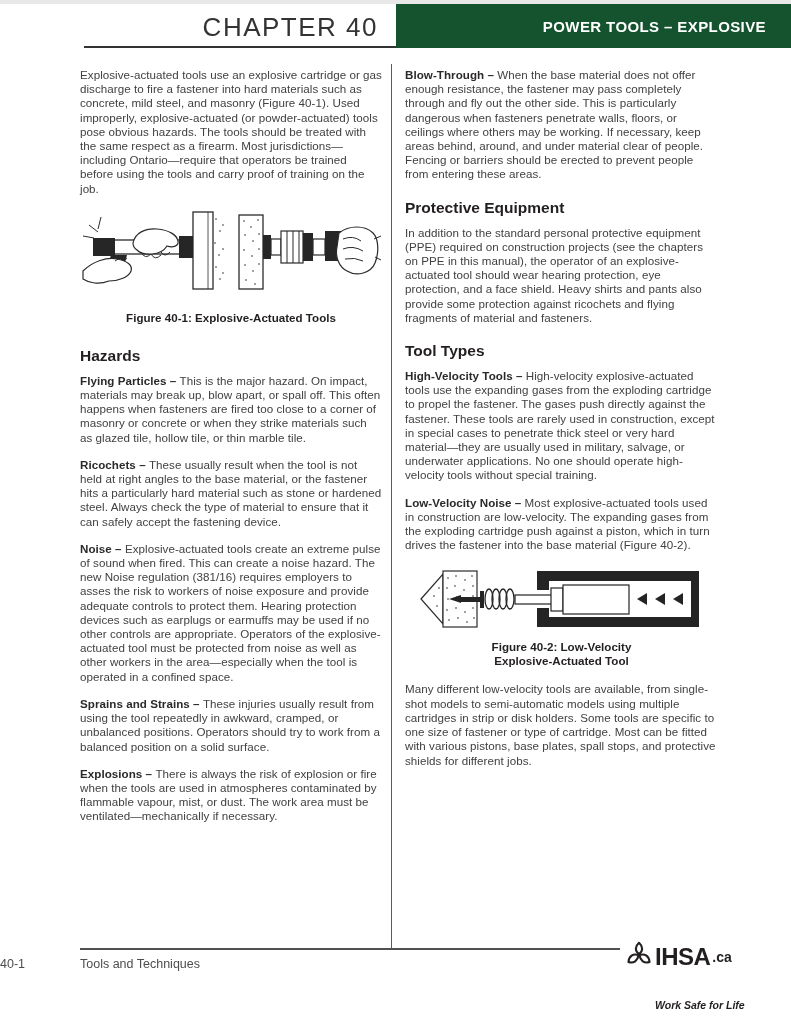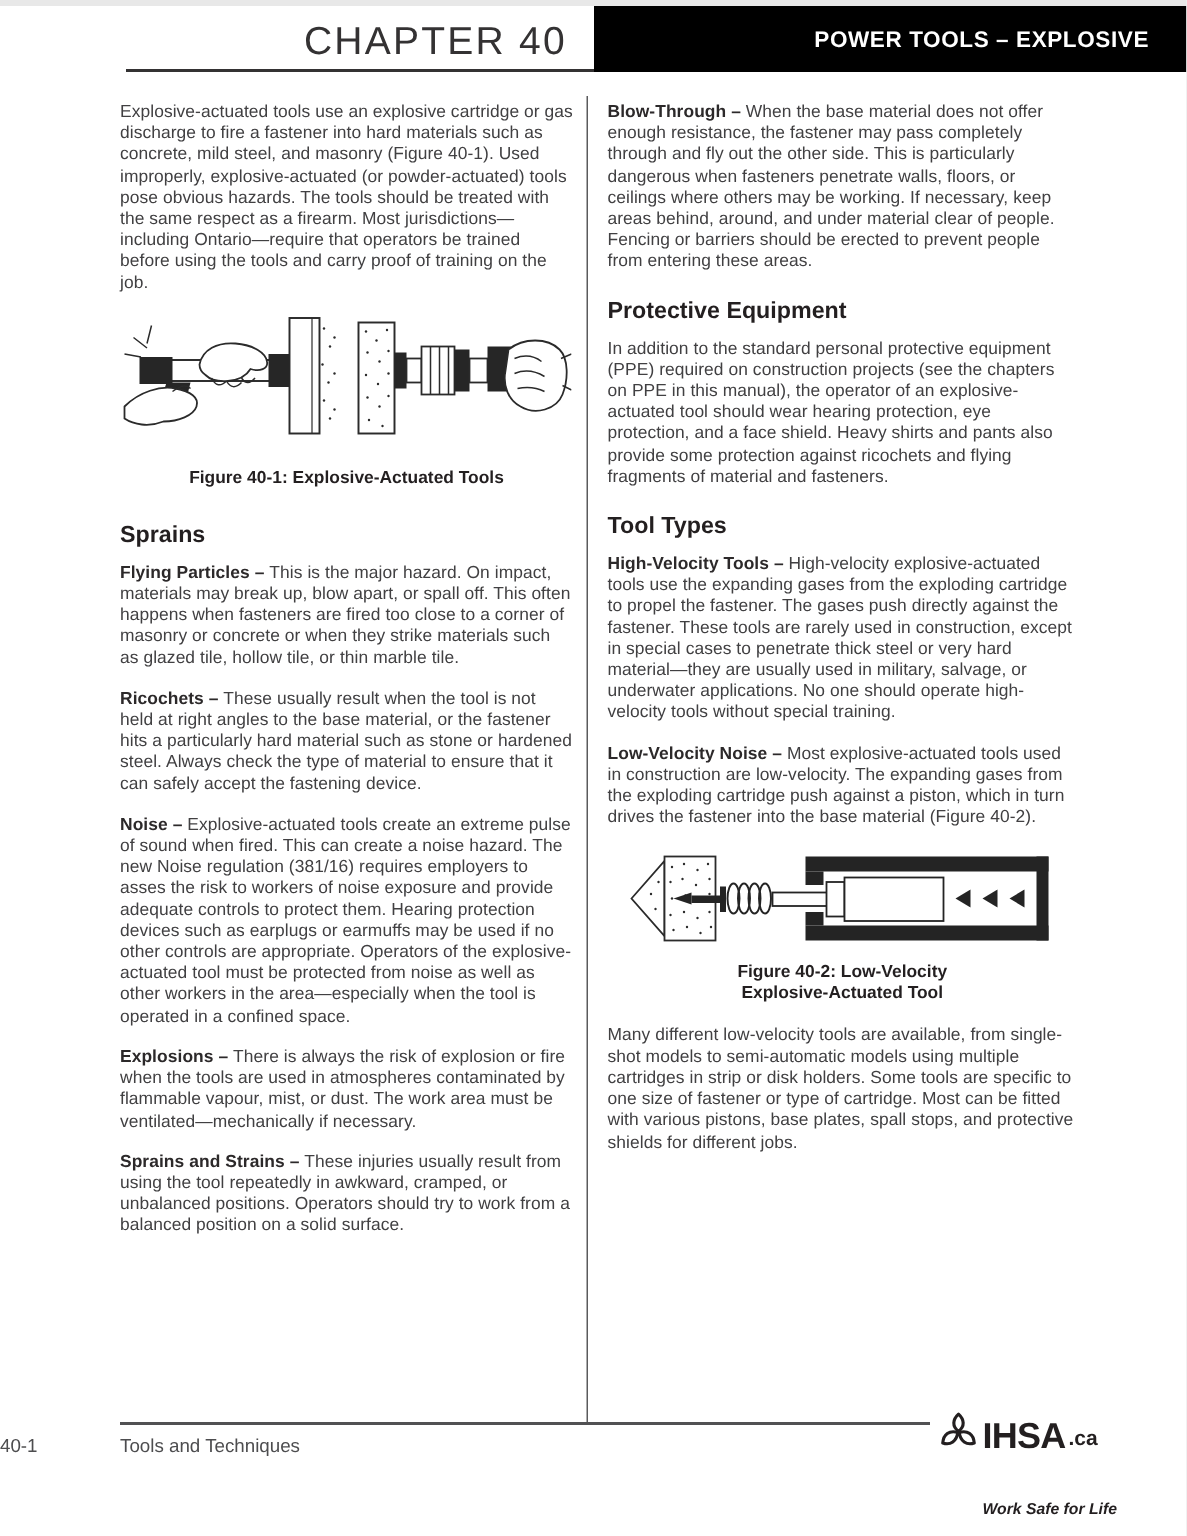--- a/index.html
+++ b/index.html
@@ -10,21 +10,21 @@
     font-family:"Liberation Sans", sans-serif; color:#414042;
   }
 
   
   .chapter-title {
     position:absolute; top:8px; left:0; width:378px; text-align:right;
     font-size:26px; font-weight:400; letter-spacing:1.5px; color:#343233;
   }
   .banner {
     position:absolute; top:0; left:396px; right:0; height:44px;
-    background:#000000; color:#ffffff;
+    background:#14532d; color:#ffffff;
     display:flex; align-items:center; justify-content:flex-end;
     padding-right:25px; font-weight:bold; font-size:15px; letter-spacing:0.4px;
   }
   .header-rule { position:absolute; left:84px; top:42px; width:312px; height:2px; background:#343233; }
 
   
   .col-divider { position:absolute; left:391px; top:60px; width:1px; height:885px; background:#5a5a5c; }
   .col-left  { position:absolute; left:80px;  top:64px; width:302px; }
   .col-right { position:absolute; left:405px; top:64px; width:313px; }
 
@@ -137,27 +137,27 @@
           <rect x="232" y="30" width="12" height="16" fill="#fff" stroke="#2b2b2b" stroke-width="1.2"></rect>
           <rect x="244" y="22" width="16" height="30" fill="#262626"></rect>
           <path d="M258,24 C268,16 284,16 292,24 C298,30 298,44 294,54 C290,64 276,68 266,62 C258,58 254,48 256,38 Z" fill="#fff" stroke="#2b2b2b" stroke-width="1.2"></path>
           <path d="M262,30 q10,-4 18,2 M262,40 q10,-4 20,2 M264,50 q10,-2 18,2" fill="none" stroke="#2b2b2b" stroke-width="1"></path>
           <path d="M293,30 L300,27 M294,48 L300,51" stroke="#2b2b2b" stroke-width="1" fill="none"></path>
         </g>
       </svg>
     </div>
     <div class="figure-caption">Figure 40-1: Explosive-Actuated Tools</div>
 
-    <h2 class="section">Sprains</h2>
+    <h2 class="section">Hazards</h2>
 
     <p class="body-p"><b class="lead">Flying Particles – </b><span>This is the major hazard. On impact, materials may break up, blow apart, or spall off. This often happens when fasteners are fired too close to a corner of masonry or concrete or when they strike materials such as glazed tile, hollow tile, or thin marble tile.</span></p>
     <p class="body-p"><b class="lead">Ricochets – </b><span>These usually result when the tool is not held at right angles to the base material, or the fastener hits a particularly hard material such as stone or hardened steel. Always check the type of material to ensure that it can safely accept the fastening device.</span></p>
     <p class="body-p"><b class="lead">Noise – </b><span>Explosive-actuated tools create an extreme pulse of sound when fired. This can create a noise hazard. The new Noise regulation (381/16) requires employers to asses the risk to workers of noise exposure and provide adequate controls to protect them. Hearing protection devices such as earplugs or earmuffs may be used if no other controls are appropriate. Operators of the explosive-actuated tool must be protected from noise as well as other workers in the area—especially when the tool is operated in a confined space.</span></p>
+    <p class="body-p"><b class="lead">Sprains and Strains – </b><span>These injuries usually result from using the tool repeatedly in awkward, cramped, or unbalanced positions. Operators should try to work from a balanced position on a solid surface.</span></p>
     <p class="body-p"><b class="lead">Explosions – </b><span>There is always the risk of explosion or fire when the tools are used in atmospheres contaminated by flammable vapour, mist, or dust. The work area must be ventilated—mechanically if necessary.</span></p>
-    <p class="body-p"><b class="lead">Sprains and Strains – </b><span>These injuries usually result from using the tool repeatedly in awkward, cramped, or unbalanced positions. Operators should try to work from a balanced position on a solid surface.</span></p>
   </div>
 
   <div class="col-right">
     <p class="body-p"><b class="lead">Blow-Through – </b><span>When the base material does not offer enough resistance, the fastener may pass completely through and fly out the other side. This is particularly dangerous when fasteners penetrate walls, floors, or ceilings where others may be working. If necessary, keep areas behind, around, and under material clear of people. Fencing or barriers should be erected to prevent people from entering these areas.</span></p>
 
     <h2 class="section">Protective Equipment</h2>
     <p class="body-p">In addition to the standard personal protective equipment (PPE) required on construction projects (see the chapters on PPE in this manual), the operator of an explosive-actuated tool should wear hearing protection, eye protection, and a face shield. Heavy shirts and pants also provide some protection against ricochets and flying fragments of material and fasteners.</p>
 
     <h2 class="section">Tool Types</h2>
     <p class="body-p"><b class="lead">High-Velocity Tools – </b><span>High-velocity explosive-actuated tools use the expanding gases from the exploding cartridge to propel the fastener. The gases push directly against the fastener. These tools are rarely used in construction, except in special cases to penetrate thick steel or very hard material—they are usually used in military, salvage, or underwater applications. No one should operate high-velocity tools without special training.</span></p>

